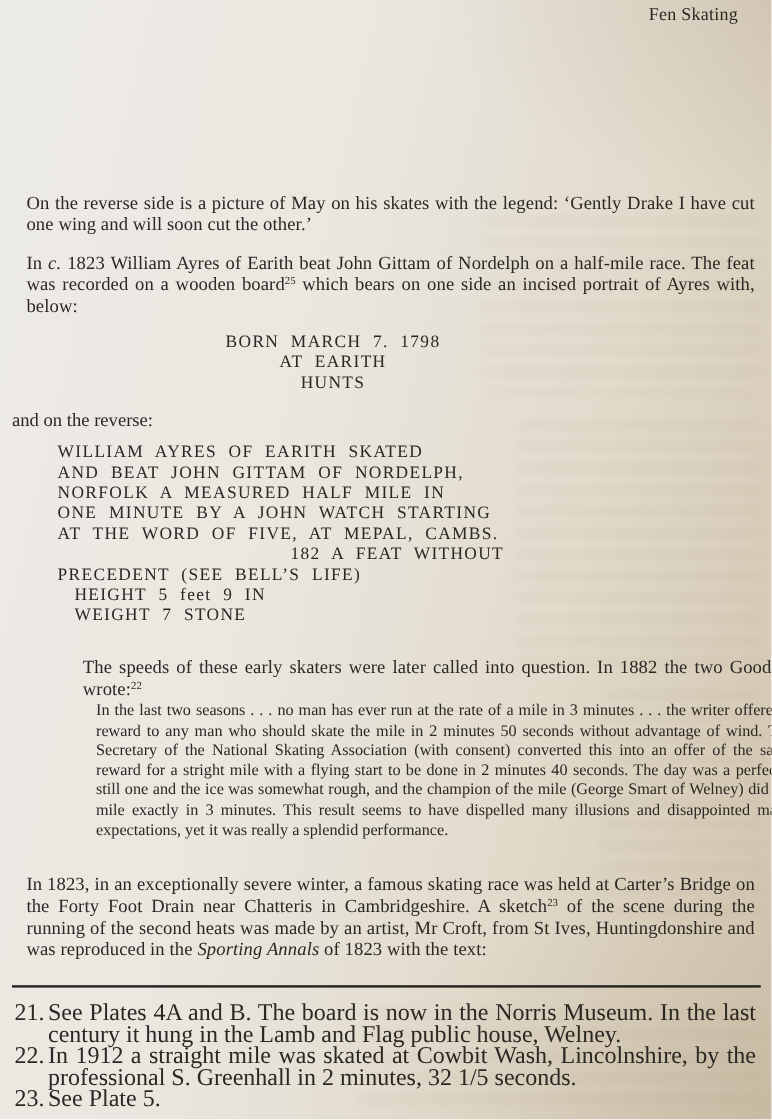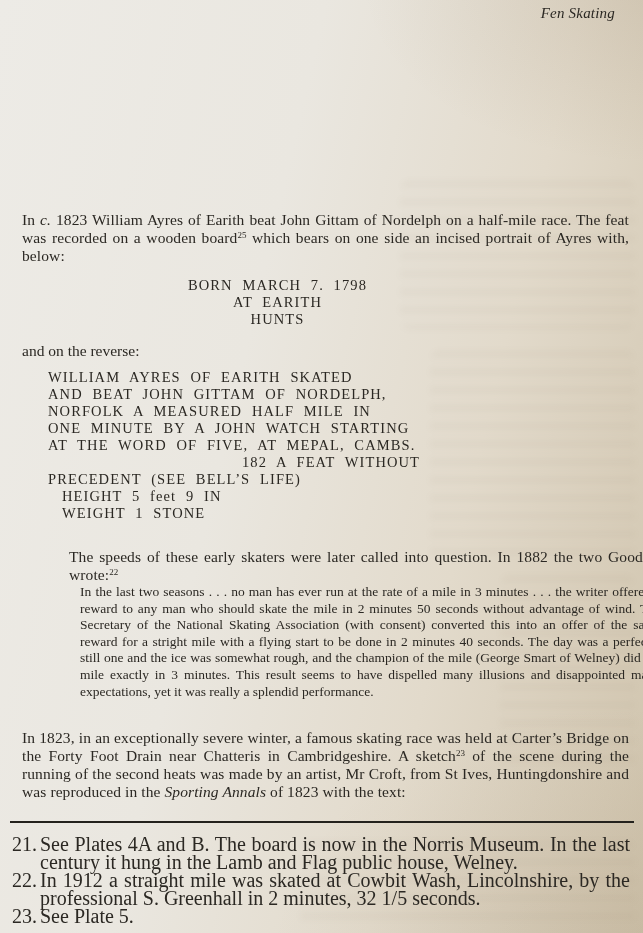--- a/index.html
+++ b/index.html
@@ -23,21 +23,20 @@
     z-index: 0;
     background: repeating-linear-gradient(180deg, rgba(125,105,80,0.20) 0 8px, rgba(0,0,0,0) 8px 18px);
     filter: blur(3px);
     opacity: 0.22;
     border-radius: 10px;
     pointer-events: none;
   }
   .txt { position: absolute; z-index: 1; }
   .running-header {
     top: 5px; right: 28px;
-    font-style: italic;
     font-size: 15px;
     letter-spacing: 0.2px;
   }
   .body-par {
     left: 22px; width: 607px;
     font-size: 15.5px;
     line-height: 18px;
     text-align: justify;
     letter-spacing: 0.1px;
   }
@@ -49,21 +48,21 @@
     font-size: 14.5px;
     line-height: 17px;
     letter-spacing: 1.1px;
     word-spacing: 5px;
   }
   .board-front {
     top: 277px; left: 0; width: 555px;
     text-align: center;
   }
   .reverse-intro {
-    top: 342px; left: 22px;
+    top: 342px; left: 10px;
     font-size: 15.5px;
   }
   .board-reverse { top: 369px; left: 48px; }
   .caps-line.indent-feat { margin-left: 194px; }
   .caps-line.indent-hw  { margin-left: 14px; }
   .quote {
     top: 584px; left: 48px; width: 581px;
     font-size: 13.5px;
     line-height: 16.6px;
     text-align: justify;
@@ -95,41 +94,42 @@
 
 <div class="page">
 
   <div class="bleed" style="top:180px; left:400px; width:235px; height:150px;"></div>
   <div class="bleed" style="top:350px; left:430px; width:205px; height:210px;"></div>
   <div class="bleed" style="top:575px; left:500px; width:135px; height:195px;"></div>
   <div class="bleed" style="top:840px; left:300px; width:335px; height:88px;"></div>
 
   <div class="txt running-header">Fen Skating</div>
 
+  <p class="txt body-par p1">On the reverse side is a picture of May on his skates with the legend: ‘Gently Drake I have cut one wing and will soon cut the other.’</p>
 
   <p class="txt body-par p2"><span>In </span><span class="it">c.</span><span> 1823 William Ayres of Earith beat John Gittam of Nordelph on a half-mile race. The feat was recorded on a wooden board</span><sup class="fnref">25</sup><span> which bears on one side an incised portrait of Ayres with, below:</span></p>
 
   <div class="txt caps board-front">
     <div class="caps-line">BORN MARCH 7. 1798</div>
     <div class="caps-line">AT EARITH</div>
     <div class="caps-line">HUNTS</div>
   </div>
 
   <div class="txt reverse-intro">and on the reverse:</div>
 
   <div class="txt caps board-reverse">
     <div class="caps-line">WILLIAM AYRES OF EARITH SKATED</div>
     <div class="caps-line">AND BEAT JOHN GITTAM OF NORDELPH,</div>
     <div class="caps-line">NORFOLK A MEASURED HALF MILE IN</div>
     <div class="caps-line">ONE MINUTE BY A JOHN WATCH STARTING</div>
     <div class="caps-line">AT THE WORD OF FIVE, AT MEPAL, CAMBS.</div>
     <div class="caps-line indent-feat">182 A FEAT WITHOUT</div>
     <div class="caps-line">PRECEDENT (SEE BELL’S LIFE)</div>
     <div class="caps-line indent-hw">HEIGHT 5 feet 9 IN</div>
-    <div class="caps-line indent-hw">WEIGHT 1 STONE</div>
+    <div class="caps-line indent-hw">WEIGHT 7 STONE</div>
   </div>
 
   <p class="txt body-par p3"><span>The speeds of these early skaters were later called into question. In 1882 the two Goodmans wrote:</span><sup class="fnref">22</sup></p>
 
   <p class="txt quote">In the last two seasons . . . no man has ever run at the rate of a mile in 3 minutes . . . the writer offered a reward to any man who should skate the mile in 2 minutes 50 seconds without advantage of wind. The Secretary of the National Skating Association (with consent) converted this into an offer of the same reward for a stright mile with a flying start to be done in 2 minutes 40 seconds. The day was a perfectly still one and the ice was somewhat rough, and the champion of the mile (George Smart of Welney) did the mile exactly in 3 minutes. This result seems to have dispelled many illusions and disappointed many expectations, yet it was really a splendid performance.</p>
 
   <p class="txt body-par p4"><span>In 1823, in an exceptionally severe winter, a famous skating race was held at Carter’s Bridge on the Forty Foot Drain near Chatteris in Cambridgeshire. A sketch</span><sup class="fnref">23</sup><span> of the scene during the running of the second heats was made by an artist, Mr Croft, from St Ives, Huntingdonshire and was reproduced in the </span><span class="it">Sporting Annals</span><span> of 1823 with the text:</span></p>
 
   <div class="footnote-rule"></div>
 

